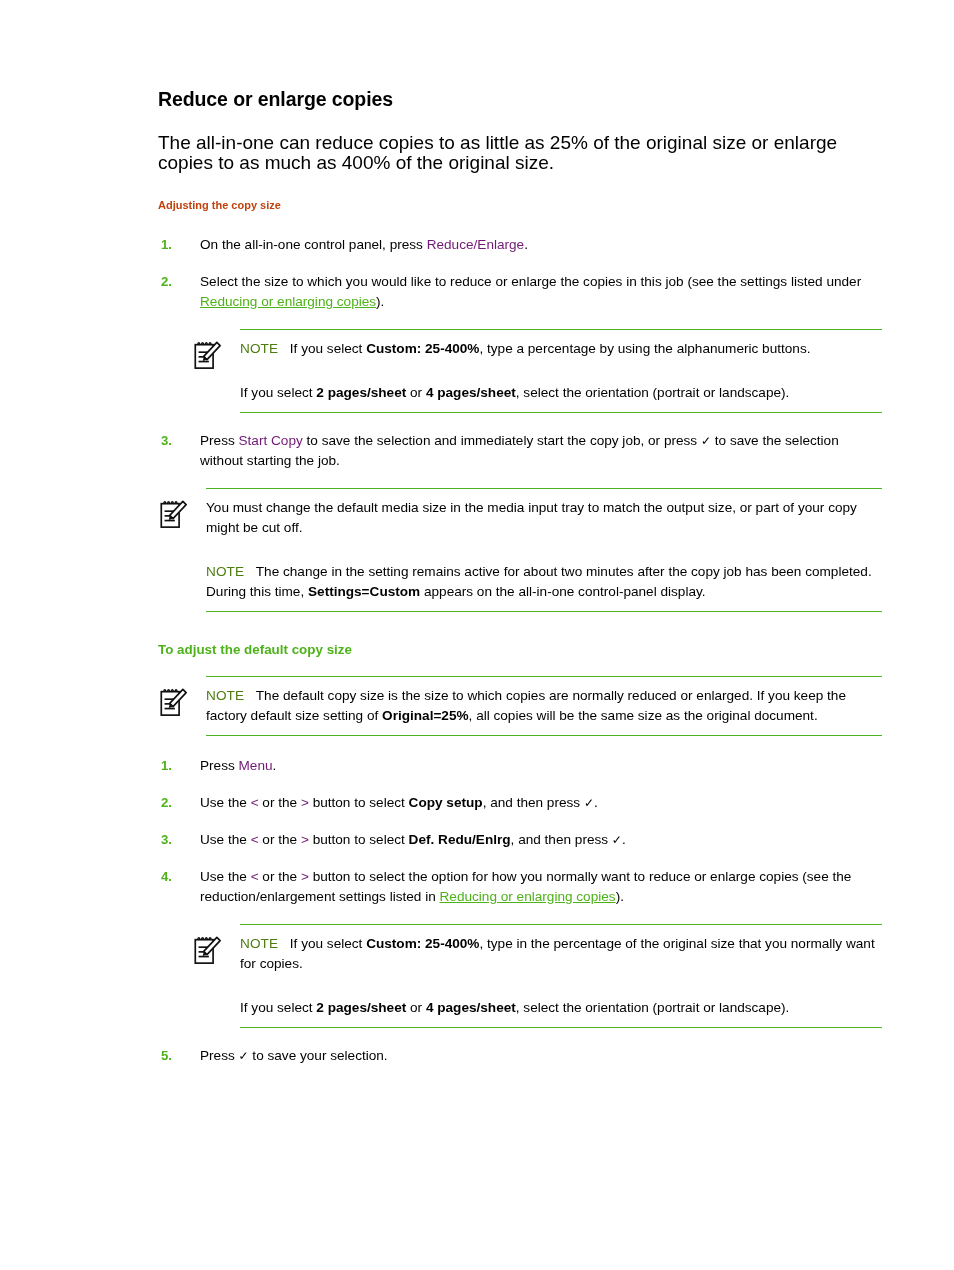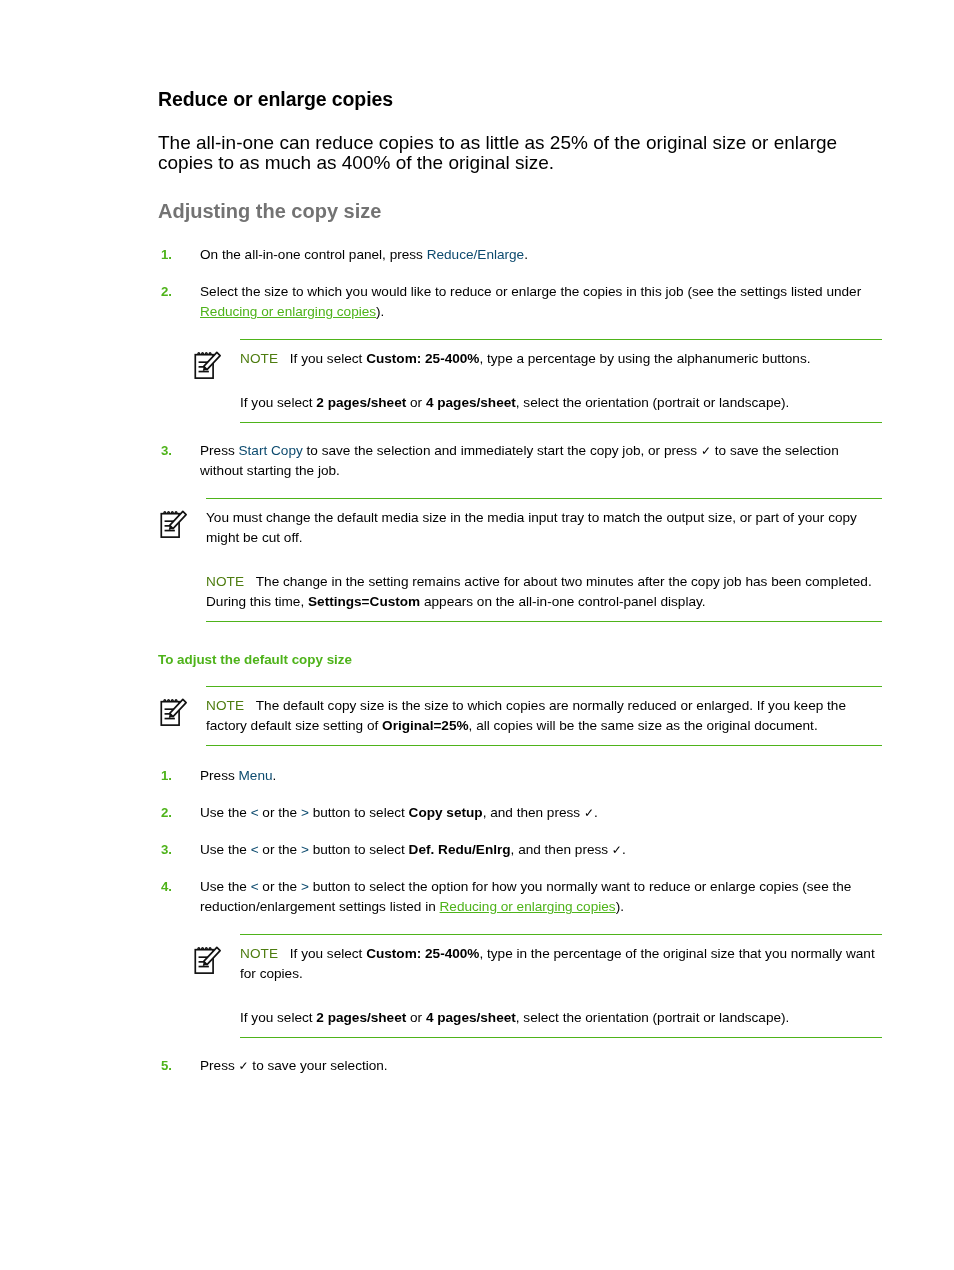--- a/index.html
+++ b/index.html
@@ -38,25 +38,25 @@
   }
 
   p.body-text {
     font-size: 19px;
     line-height: 20px;
     margin: 0 0 26px 0;
     color: #000;
   }
 
   h2.section-title {
-    font-size: 20px;
+    font-size: 11px;
     font-weight: bold;
     margin: 0 0 22px 0;
     line-height: 1.2;
-    color: #737373;
+    color: #c2410c;
   }
 
   h3.proc-title {
     font-size: 13.4px;
     font-weight: bold;
     color: #4EB31A;
     margin: 0 0 18px 0;
     line-height: 1.2;
   }
 
@@ -111,21 +111,21 @@
     letter-spacing: 0.1px;
   }
   .note-label::after { content: "\00a0\00a0\00a0"; }
 
   b, strong { font-weight: bold; }
 
   a.doclink {
     color: #4EB31A;
     text-decoration: underline;
   }
-  .ui-term { color: #0c4a6e; }
+  .ui-term { color: #701a75; }
   .chk { font-size: 12px; }
 
   
   .footer {
     position: absolute;
     left: 88px;
     right: 72px;
     top: 1192px;
     font-size: 13px;
     color: #000;

